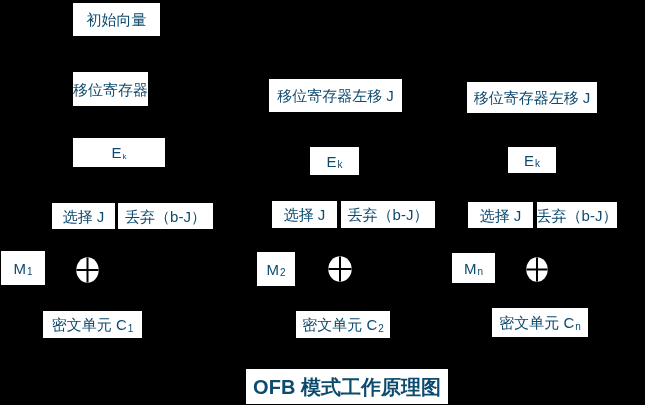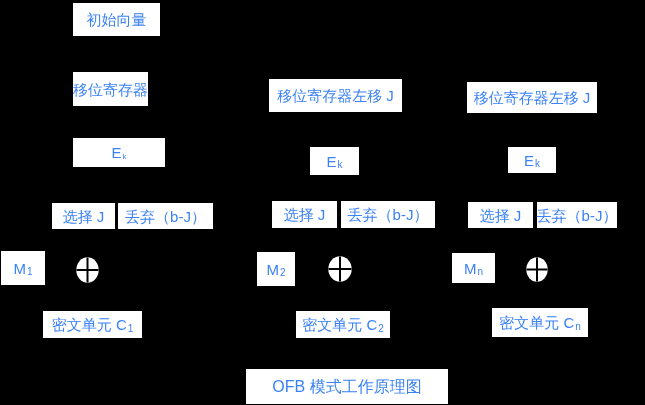--- a/index.html
+++ b/index.html
@@ -12,21 +12,21 @@
     width: 645px;
     height: 405px;
     background: #000000;
     overflow: hidden;
     font-family: "Liberation Sans", sans-serif;
     color: #000000;
   }
   .box {
     position: absolute;
     background: #ffffff;
-    color: #3b82f6;
+    color: #0c4a6e;
     display: flex;
     align-items: center;
     justify-content: center;
     font-size: 15px;
     line-height: 1;
     white-space: nowrap;
     box-sizing: border-box;
   }
   .sub {
     font-size: 10px;
@@ -42,22 +42,22 @@
   }
   .xor {
     position: absolute;
   }
   .xor svg {
     display: block;
     width: 100%;
     height: 100%;
   }
   .title-box {
-    font-weight: normal;
-    font-size: 16px;
+    font-weight: bold;
+    font-size: 20px;
   }
 </style>
 </head>
 <body>
 
 <div class="canvas">
 
   <div>
     <div class="box" style="left:73px; top:3px; width:87px; height:33px">初始向量</div>
 

